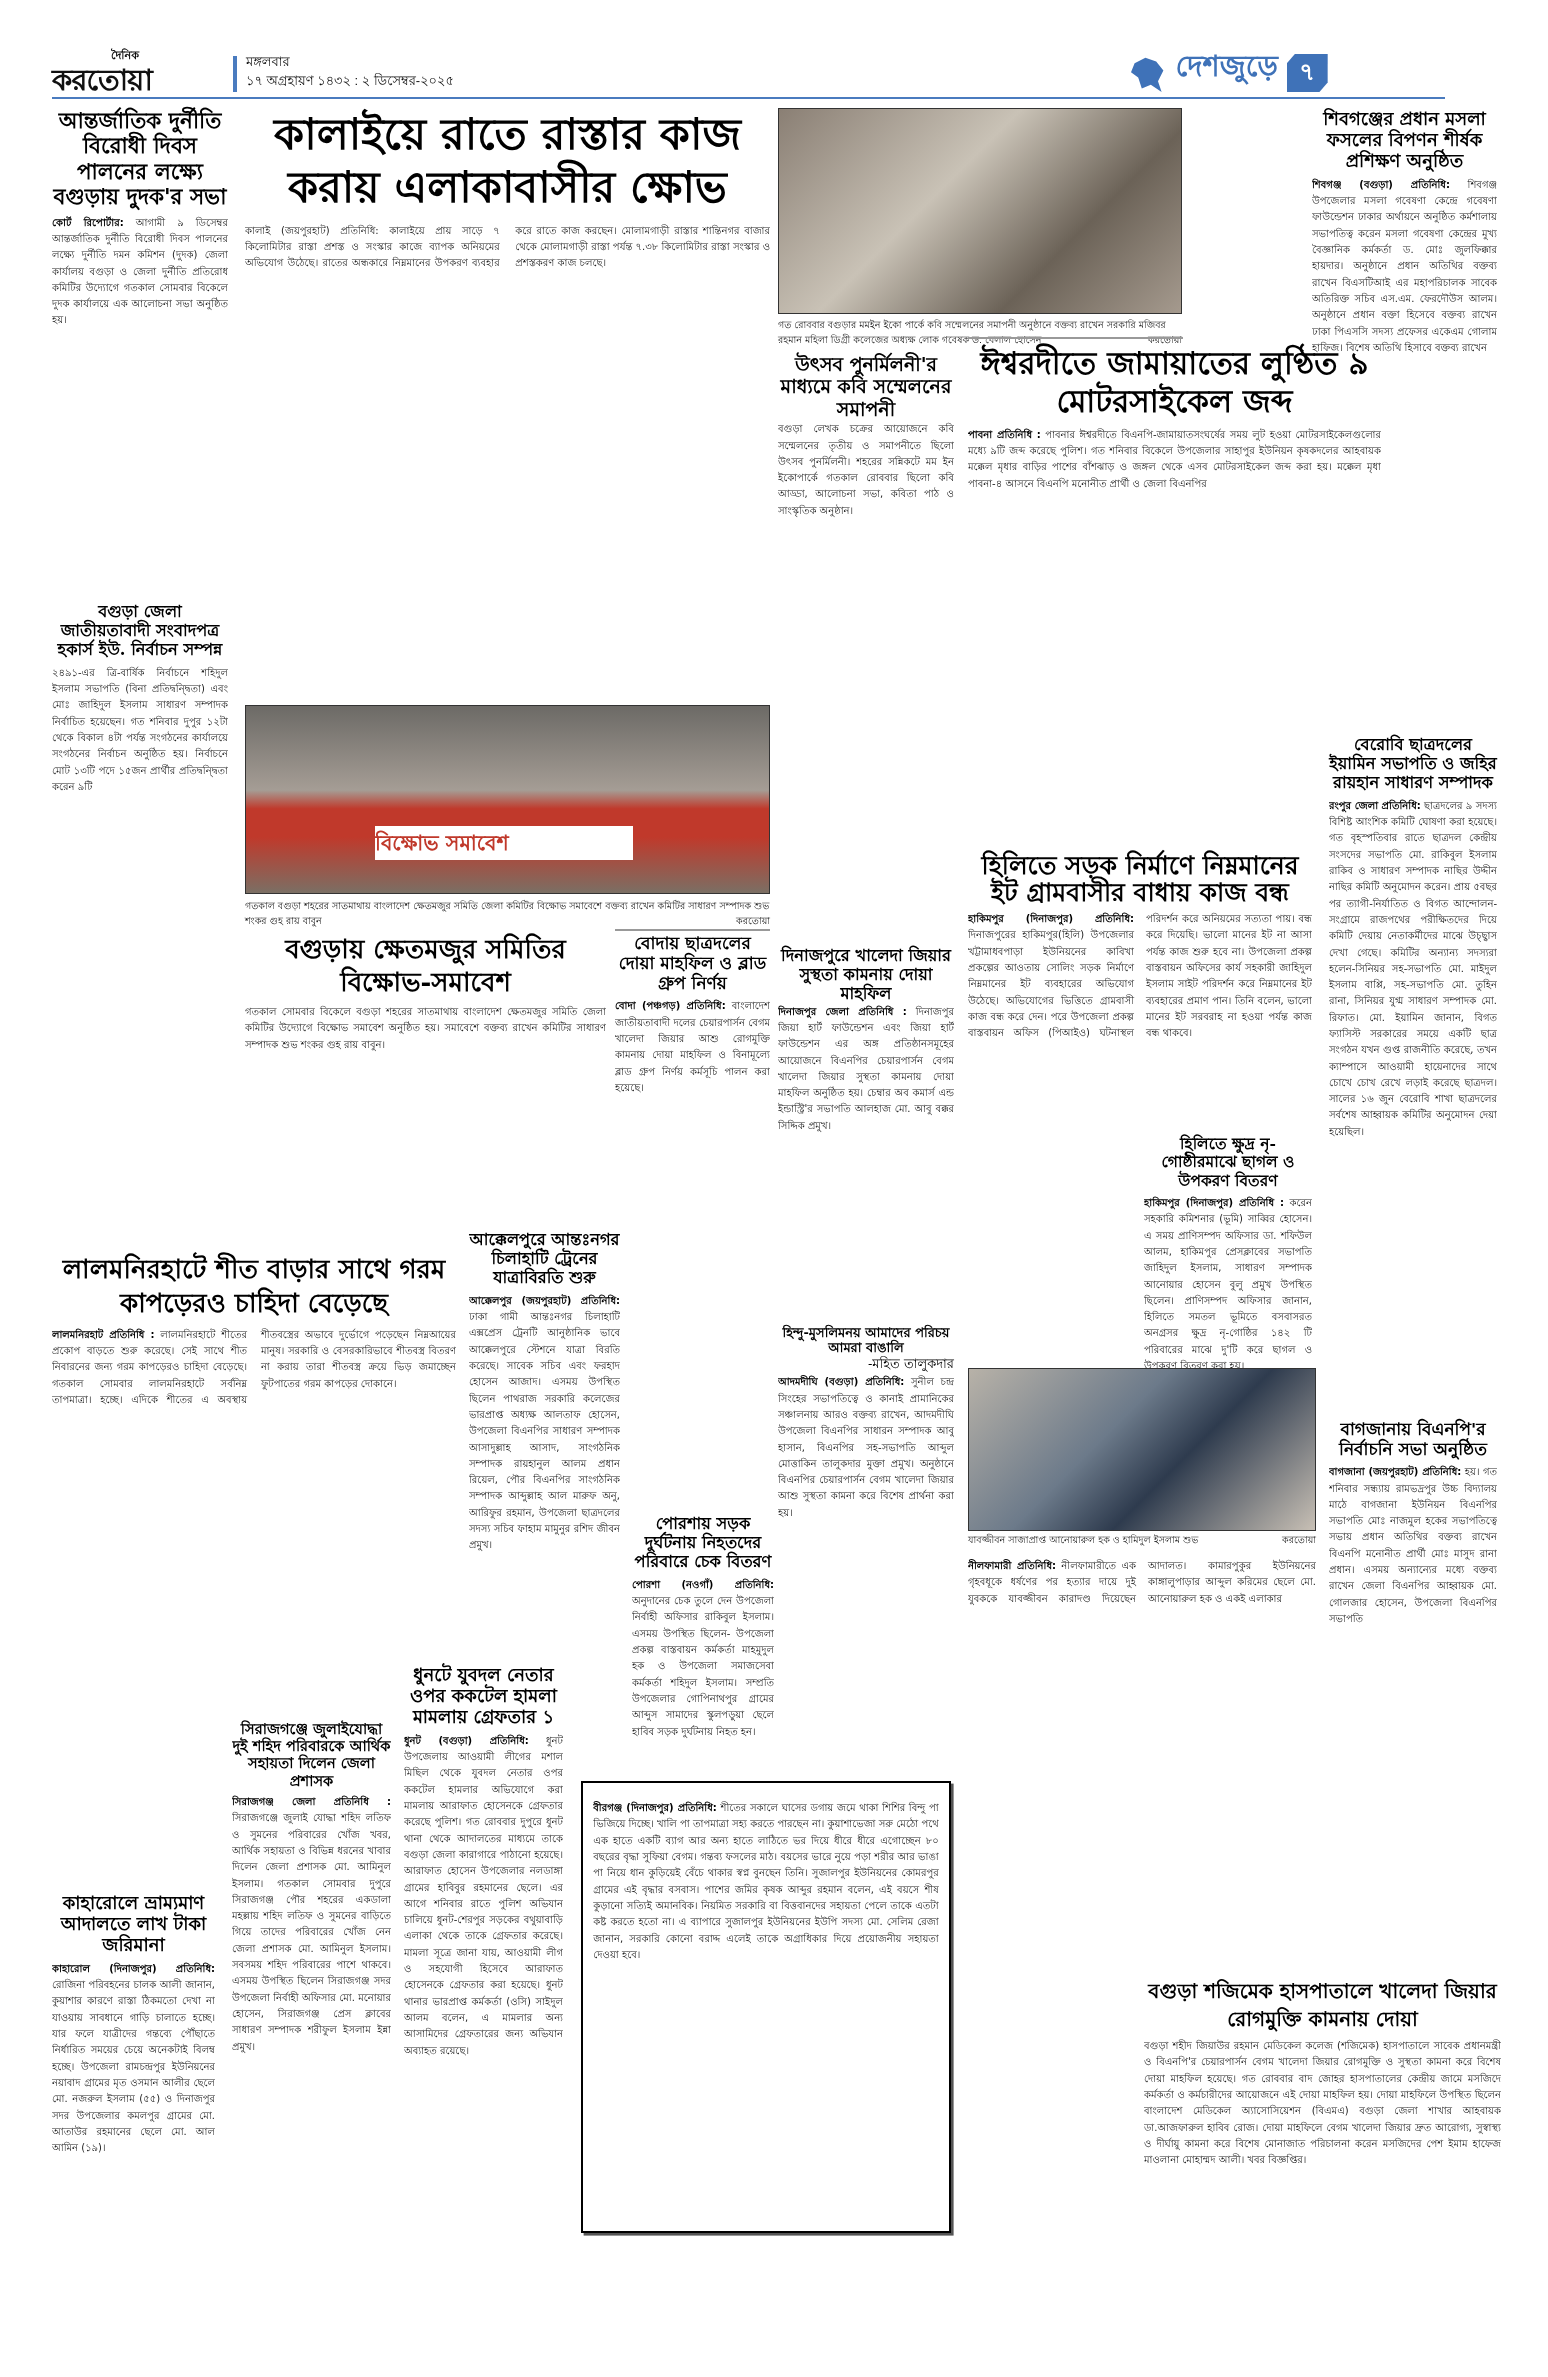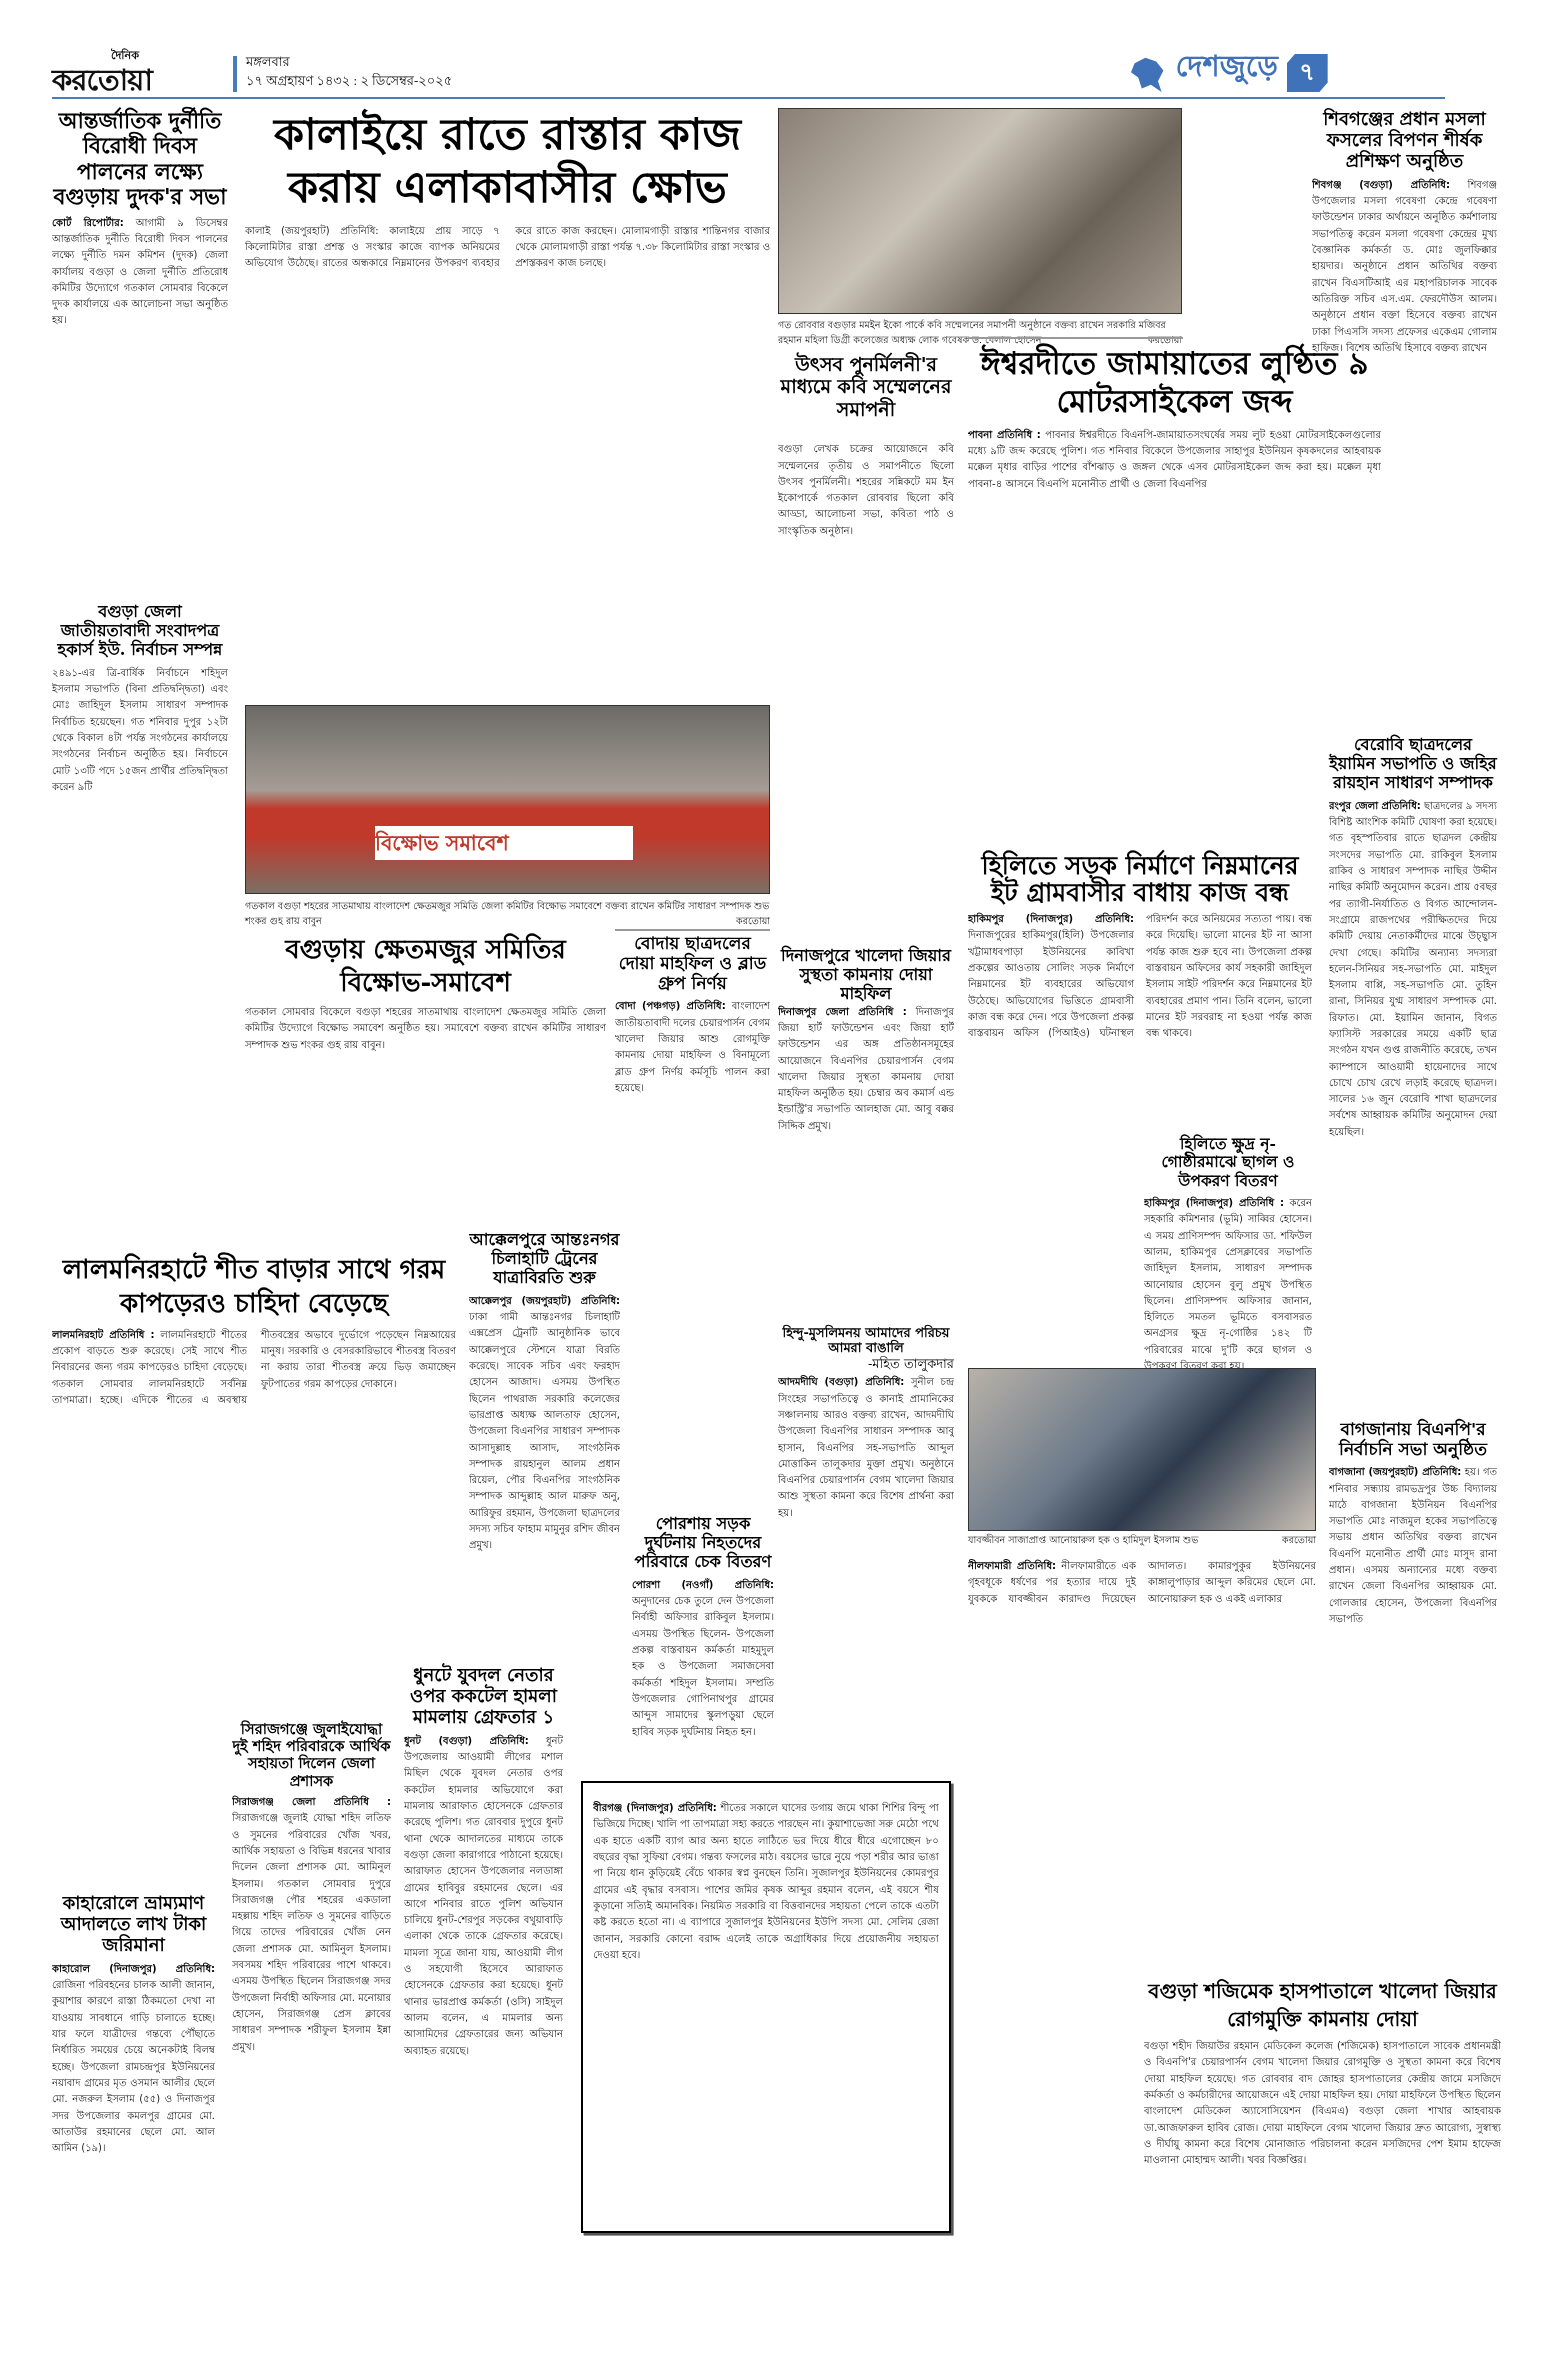--- a/index.html
+++ b/index.html
@@ -4,21 +4,21 @@
 <style>
 *{box-sizing:border-box;margin:0;padding:0}
 html,body{width:1548px;height:2377px;background:#fff;overflow:hidden}
 body{font-family:"DejaVu Sans",sans-serif;color:#111;position:relative}
 .abs{position:absolute}
 .masthead{left:52px;top:47px;width:1393px;height:52px;border-bottom:2.6px solid #4a7bbf}
 .logo{left:0;top:0;width:146px;height:47px}
 .logo .small{font-size:11.2px;font-weight:bold;text-align:center;display:block;font-family:"DejaVu Serif",serif}
 .logo .big{font-size:29px;font-weight:900;display:block;line-height:29px;font-family:"DejaVu Serif",serif;letter-spacing:-0.9px}
 .mh-sep{left:181px;top:8.6px;width:4.3px;height:36px;background:#4a7bbf}
-.mh-date{left:194px;top:5.2px;font-family:Liberation Serif, serif;font-size:13px;line-height:19px}
+.mh-date{left:194px;top:5.2px;font-family:Liberation Sans, sans-serif;font-size:13px;line-height:19px}
 .section{left:1079px;top:0;height:45px;display:flex;align-items:flex-end;gap:8.6px}
 .section .map{width:36px;height:36px;background:#3f72b8;clip-path:polygon(10% 20%,40% 5%,70% 15%,90% 40%,75% 70%,85% 100%,55% 80%,30% 90%,20% 60%,0% 45%)}
 .section .title{font-size:29px;font-weight:bold;color:#3f72b8;font-family:"DejaVu Serif",serif}
 .section .pg{width:41px;height:38px;background:#3f72b8;color:#fff;font-size:24px;font-weight:bold;display:flex;align-items:center;justify-content:center;clip-path:polygon(20% 0,100% 0,100% 75%,80% 100%,0 100%,0 25%)}
 .hl{font-family:"DejaVu Serif",serif;text-align:center;line-height:1.18;color:#000}
 .body{font-size:10px;line-height:16.3px;text-align:justify;color:#222;font-family:"DejaVu Sans",sans-serif}
 .body b{font-weight:bold;color:#000}
 .photo{background:linear-gradient(135deg,#8a7f74,#c9c2b6 40%,#6b6257 70%,#a59a8e);border:0.9px solid #333}
 .cap{font-size:9.5px;line-height:14.6px;color:#222}
 .rule{height:1.7px;background:#999}
@@ -55,21 +55,21 @@
 
 <article class="abs" style="left:245px;top:108px;width:525px">
   <h1 class="hl" style="font-size:43px;line-height:53px">কালাইয়ে রাতে রাস্তার কাজ করায় এলাকাবাসীর ক্ষোভ</h1>
   <p class="body" style="margin-top:8.6px;column-count:2;column-gap:15.5px;height:490px;overflow:hidden">কালাই (জয়পুরহাট) প্রতিনিধি: কালাইয়ে প্রায় সাড়ে ৭ কিলোমিটার রাস্তা প্রশস্ত ও সংস্কার কাজে ব্যাপক অনিয়মের অভিযোগ উঠেছে। রাতের অন্ধকারে নিম্নমানের উপকরণ ব্যবহার করে রাতে কাজ করছেন। মোলামগাড়ী রাস্তার শান্তিনগর বাজার থেকে মোলামগাড়ী রাস্তা পর্যন্ত ৭.৩৮ কিলোমিটার রাস্তা সংস্কার ও প্রশস্তকরণ কাজ চলছে।</p>
 </article>
 
 <div class="abs photo" style="left:778px;top:108px;width:404px;height:206px"></div>
 <p class="abs cap" style="left:778px;top:318px;width:404px"><span>গত রোববার বগুড়ার মমইন ইকো পার্কে কবি সম্মেলনের সমাপনী অনুষ্ঠানে বক্তব্য রাখেন সরকারি মজিবর রহমান মহিলা ডিগ্রী কলেজের অধ্যক্ষ লোক গবেষক ড. বেলাল হোসেন</span> <span style="float:right">করতোয়া</span></p>
 <article class="abs" style="left:778px;top:353px;width:176px">
   <h2 class="hl" style="font-size:19px">উৎসব পুনর্মিলনী'র মাধ্যমে কবি সম্মেলনের সমাপনী</h2>
-  <p class="body" style="margin-top:21px;height:525px;overflow:hidden">বগুড়া লেখক চক্রের আয়োজনে কবি সম্মেলনের তৃতীয় ও সমাপনীতে ছিলো উৎসব পুনর্মিলনী। শহরের সন্নিকটে মম ইন ইকোপার্কে গতকাল রোববার ছিলো কবি আড্ডা, আলোচনা সভা, কবিতা পাঠ ও সাংস্কৃতিক অনুষ্ঠান।</p>
+  <p class="body" style="margin-top:1px;height:525px;overflow:hidden">বগুড়া লেখক চক্রের আয়োজনে কবি সম্মেলনের তৃতীয় ও সমাপনীতে ছিলো উৎসব পুনর্মিলনী। শহরের সন্নিকটে মম ইন ইকোপার্কে গতকাল রোববার ছিলো কবি আড্ডা, আলোচনা সভা, কবিতা পাঠ ও সাংস্কৃতিক অনুষ্ঠান।</p>
 </article>
 
 <div class="abs rule" style="left:968px;top:337px;width:215px"></div>
 <article class="abs" style="left:968px;top:344px;width:413px">
   <h1 class="hl" style="font-size:31px;line-height:38px">ঈশ্বরদীতে জামায়াতের লুণ্ঠিত ৯ মোটরসাইকেল জব্দ</h1>
   <p class="body" style="margin-top:6.9px;height:224px;overflow:hidden"><b>পাবনা প্রতিনিধি :</b> <span>পাবনার ঈশ্বরদীতে বিএনপি-জামায়াতসংঘর্ষের সময় লুট হওয়া মোটরসাইকেলগুলোর মধ্যে ৯টি জব্দ করেছে পুলিশ। গত শনিবার বিকেলে উপজেলার সাহাপুর ইউনিয়ন কৃষকদলের আহবায়ক মক্কেল মৃধার বাড়ির পাশের বাঁশঝাড় ও জঙ্গল থেকে এসব মোটরসাইকেল জব্দ করা হয়। মক্কেল মৃধা পাবনা-৪ আসনে বিএনপি মনোনীত প্রার্থী ও জেলা বিএনপির</span></p>
 </article>
 
 <article class="abs" style="left:1312px;top:108px;width:185px">
   <h2 class="hl" style="font-size:18px">শিবগঞ্জের প্রধান মসলা ফসলের বিপণন শীর্ষক প্রশিক্ষণ অনুষ্ঠিত</h2>

